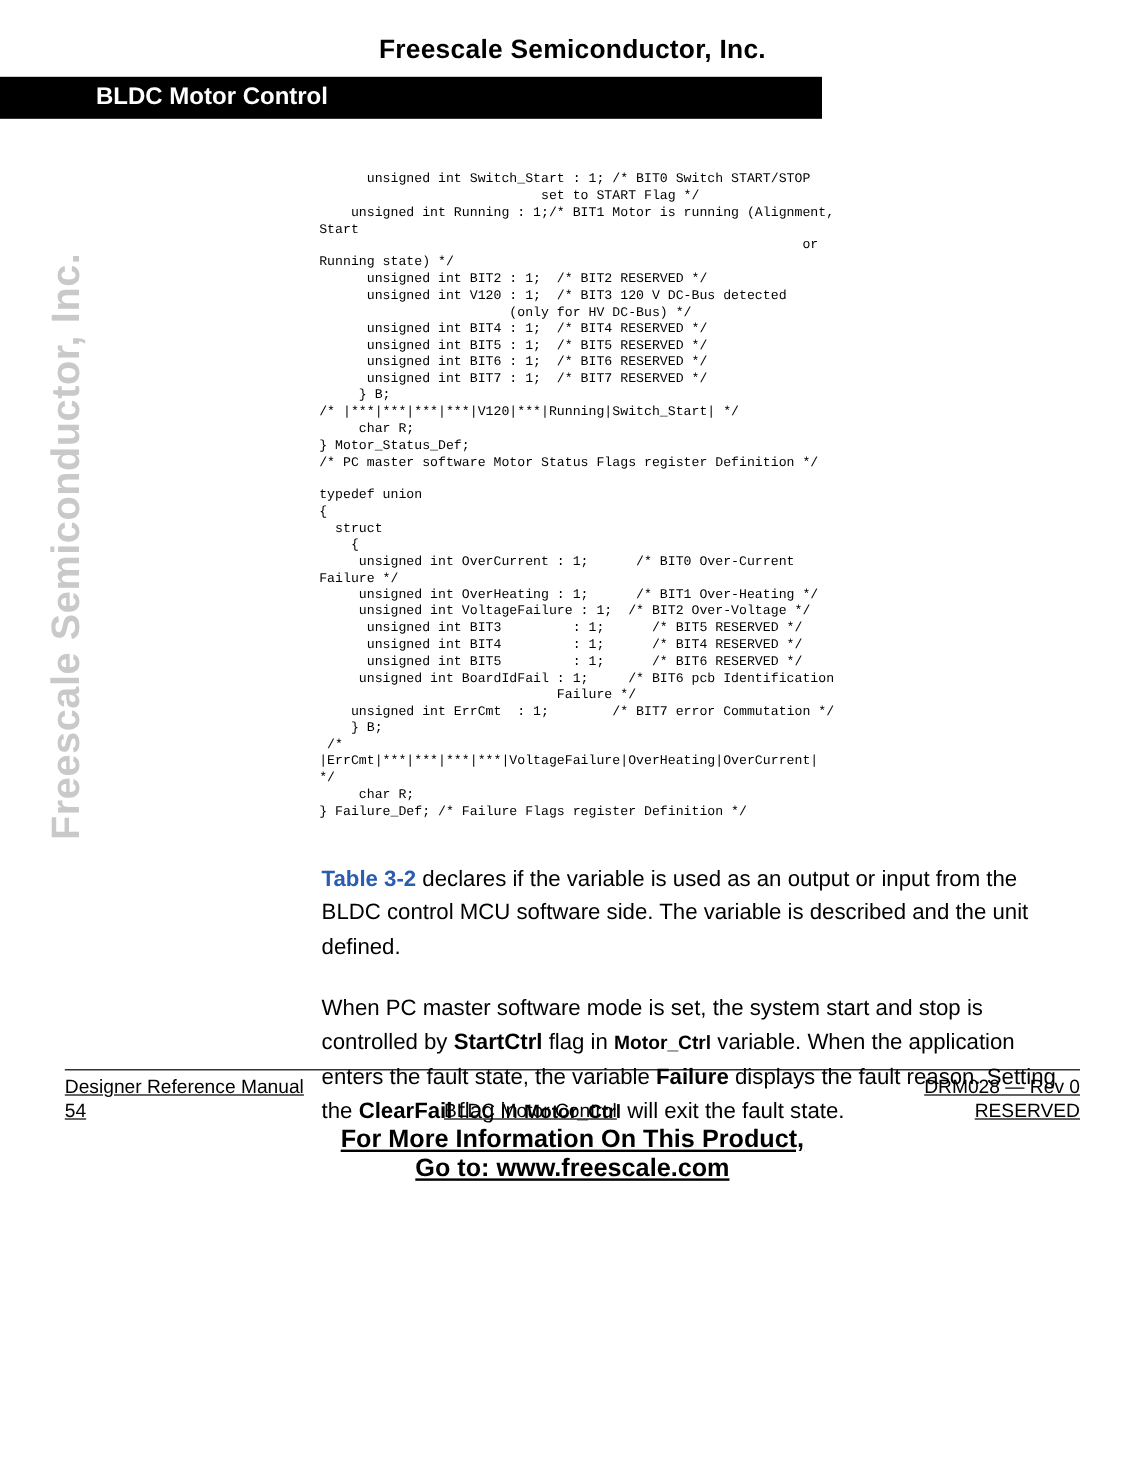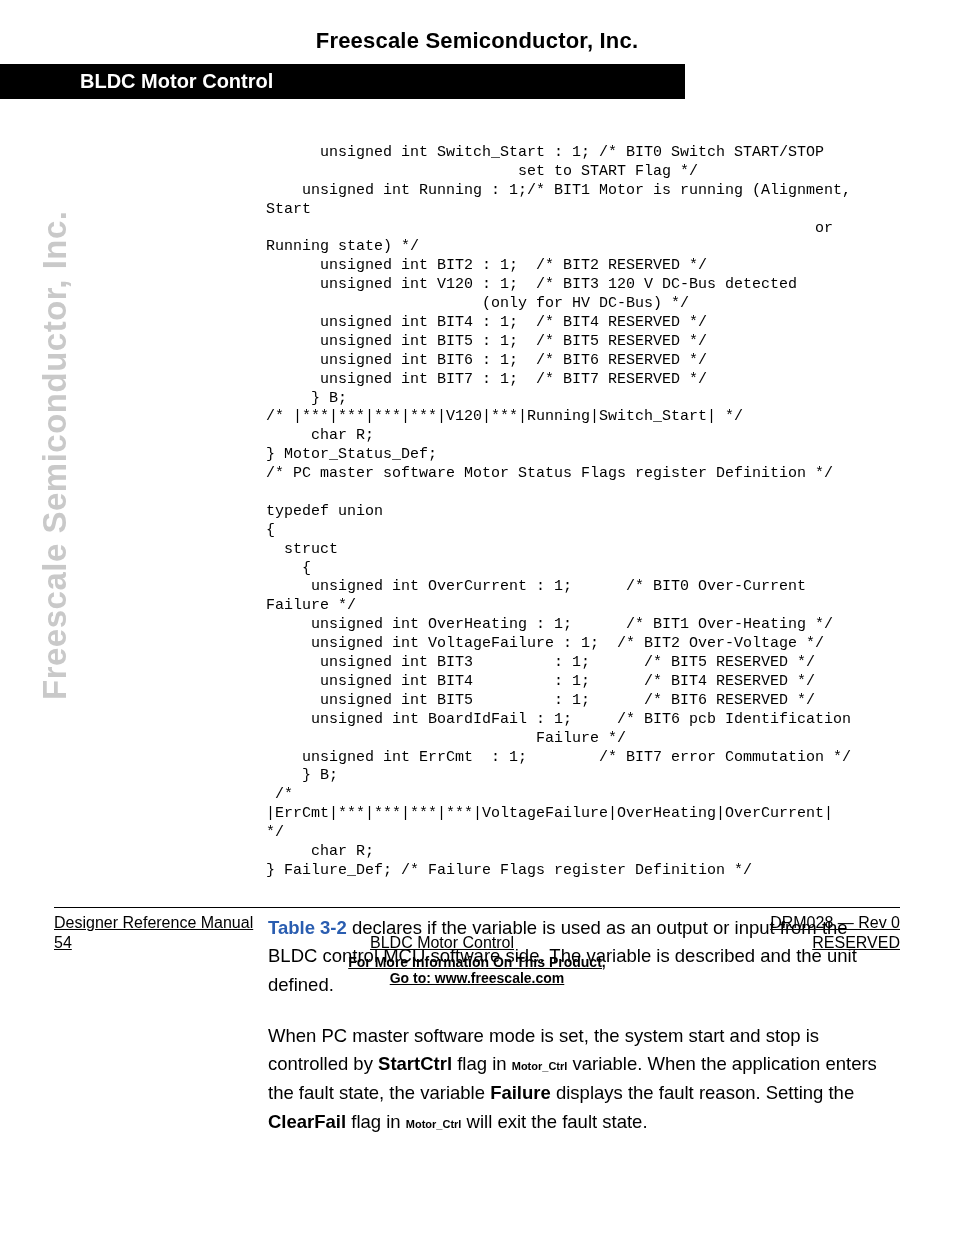--- a/index.html
+++ b/index.html
@@ -44,37 +44,37 @@
     transform-origin: left top;
     color: #c9c9c9;
     font-weight: 900;
     font-size: 33px;
     letter-spacing: 0.5px;
     white-space: nowrap;
     font-family: Arial, Helvetica, sans-serif;
   }
   .code-block {
     font-family: "Courier New", Courier, monospace;
-    font-size: 15px;
+    font-size: 11px;
     white-space: pre;
     line-height: 1.26;
     margin: 45px 0 0 266px;
     width: 660px;
     color: #000;
   }
   .body-text {
     font-family: Arial, Helvetica, sans-serif;
     font-size: 18.5px;
     line-height: 1.55;
     margin: 33px 70px 0 268px;
     color: #000;
   }
   .body-text .link { color: #2a5db0; font-weight: 700; }
   .body-text b { font-weight: 700; }
-  .mc { font-family: Arial, sans-serif; font-weight: 700; font-size: 11px; }
+  .mc { font-family: Arial, sans-serif; font-weight: 700; font-size: 16px; }
   .footer {
     position: absolute;
     bottom: 30px;
     left: 54px;
     right: 54px;
     text-decoration: underline;
   }
   .footer-rule {
     border: none;
     border-top: 1px solid #000;
@@ -83,21 +83,21 @@
   .footer-row1, .footer-row2 {
     display: flex;
     justify-content: space-between;
     font-size: 16px;
     margin-top: 2px;
   }
   .footer-row2 { }
   .footer-center {
     text-align: center;
     font-weight: 900;
-    font-size: 14px;
+    font-size: 21px;
     margin-top: 2px;
   }
   .footer-center .sub { display: block; }
 </style>
 </head>
 <body>
 
 <div class="page">
 
   <div class="header-title">Freescale Semiconductor, Inc.</div>

